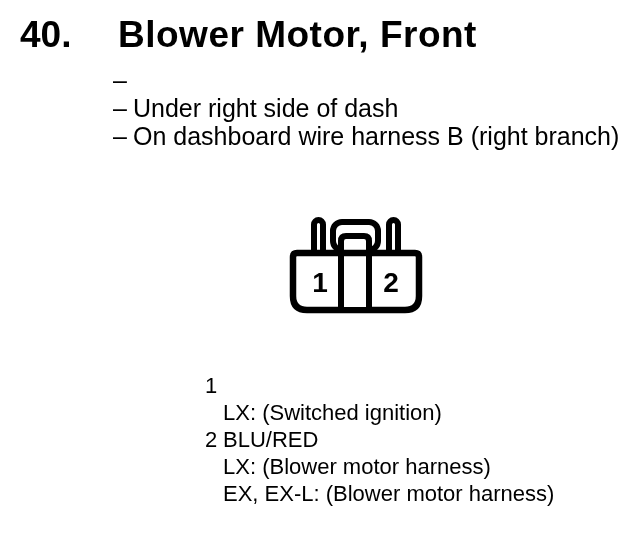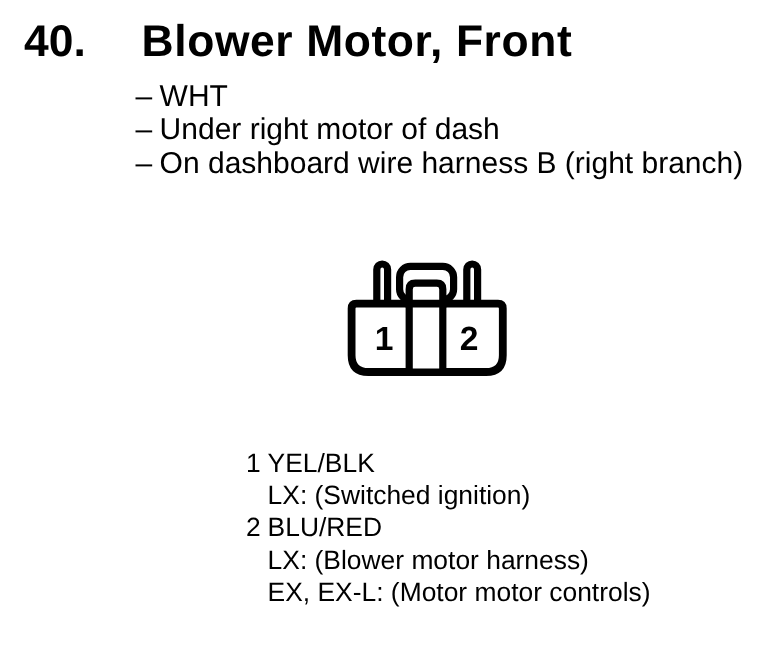--- a/index.html
+++ b/index.html
@@ -91,25 +91,24 @@
 <body>
 
 <div class="page">
 
   <span class="item-num">40.</span>
   <span class="title">Blower Motor, Front</span>
 
   <div class="notes">
     <div class="note-line">
       <span class="note-marker">–</span>
-      <span class="note-text">WHT</span>
     </div>
     <div class="note-line">
       <span class="note-marker">–</span>
-      <span class="note-text">Under right motor of dash</span>
+      <span class="note-text">Under right side of dash</span>
     </div>
     <div class="note-line">
       <span class="note-marker">–</span>
       <span class="note-text">On dashboard wire harness B (right branch)</span>
     </div>
   </div>
 
   <svg class="connector-svg" viewBox="0 0 144 104">
 
     <rect x="26" y="7" width="9" height="35" rx="4.5" fill="#ffffff" stroke="#000000" stroke-width="6"></rect>
@@ -125,25 +124,24 @@
     <line x1="50" y1="40" x2="84" y2="40" stroke="#000000" stroke-width="6.5"></line>
 
     <text x="32" y="79" text-anchor="middle">1</text>
     <text x="103" y="79" text-anchor="middle">2</text>
   </svg>
 
   <div class="pins">
 
     <div class="pin-head">
       <span class="pin-num">1</span>
-      <span class="pin-name">YEL/BLK</span>
     </div>
     <div class="pin-note">LX: (Switched ignition)</div>
 
     <div class="pin-head">
       <span class="pin-num">2</span>
       <span class="pin-name">BLU/RED</span>
     </div>
     <div class="pin-note">LX: (Blower motor harness)</div>
-    <div class="pin-note">EX, EX-L: (Motor motor controls)</div>
+    <div class="pin-note">EX, EX-L: (Blower motor harness)</div>
 
   </div>
 </div>
 
 </body></html>

